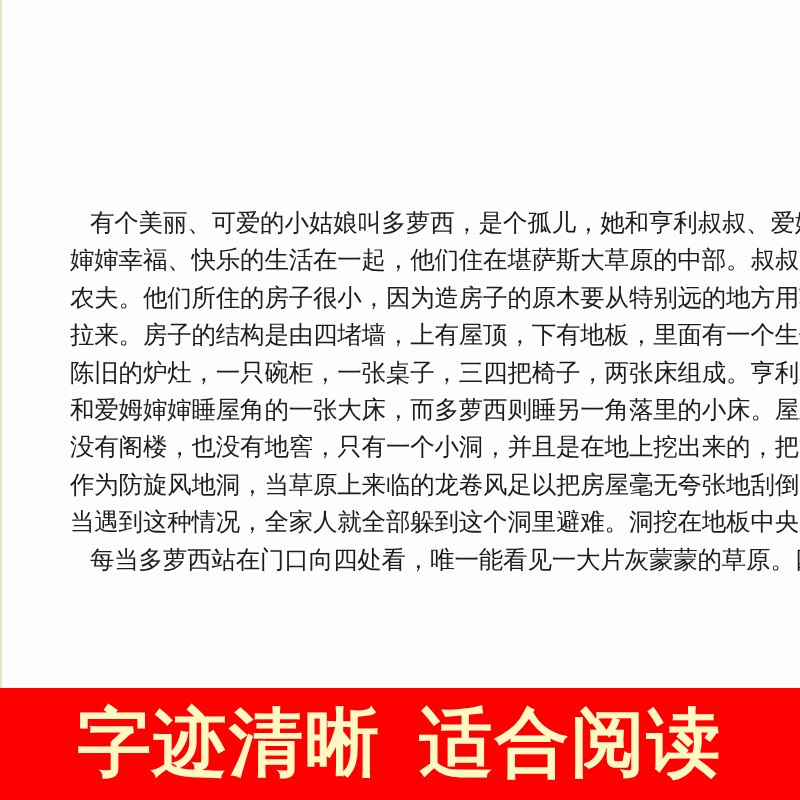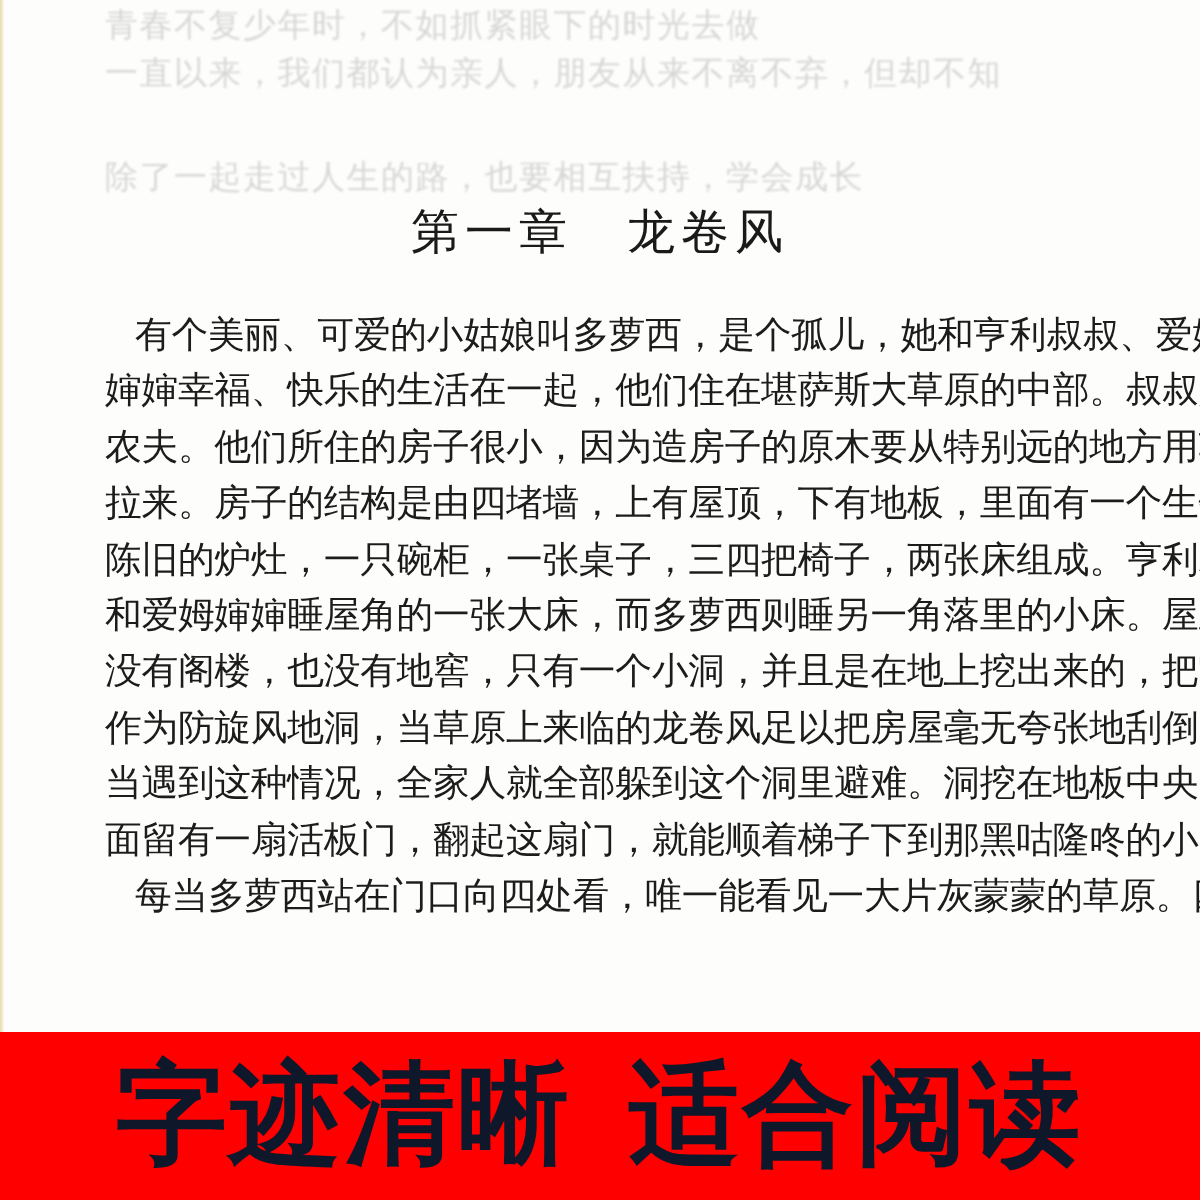--- a/index.html
+++ b/index.html
@@ -30,51 +30,46 @@
     height: 37.4px; line-height: 37.4px; font-size: 24.5px; color: #1c1c1c;
     white-space: nowrap; letter-spacing: -0.2px;
   }
   .indent { padding-left: 20px; }
   .banner {
     position: absolute; left: 0; top: 688px; width: 800px; height: 112px;
     background: #ff0000;
     display: flex; align-items: center; justify-content: center;
   }
   .banner-text {
-    color: #0f172a; font-family: "DejaVu Sans", "Liberation Sans", sans-serif;
+    color: #fef9c3; font-family: "DejaVu Sans", "Liberation Sans", sans-serif;
     font-weight: bold; font-size: 74px; letter-spacing: 2px; white-space: nowrap;
     word-spacing: 10px;
   }
   .left-edge {
     position: absolute; left: 0; top: 0; width: 3px; height: 688px;
     background: linear-gradient(to right, #e6d9a8, #fdfdfb);
   }
 </style>
 </head>
 <body>
 
 <div class="page">
   <div class="left-edge"></div>
 
-  <div class="bleed" style="top:2px;">青春不复少年时，不如抓紧眼下的时光去做</div>
-  <div class="bleed" style="top:34px;">一直以来，我们都认为亲人，朋友从来不离不弃，但却不知</div>
-  <div class="bleed" style="top:103px;">除了一起走过人生的路，也要相互扶持，学会成长</div>
 
-  <div class="chapter-title">第一章　龙卷风</div>
 
   <div class="body-text">
     <div class="line indent">有个美丽、可爱的小姑娘叫多萝西，是个孤儿，她和亨利叔叔、爱姆</div>
     <div class="line">婶婶幸福、快乐的生活在一起，他们住在堪萨斯大草原的中部。叔叔是个</div>
     <div class="line">农夫。他们所住的房子很小，因为造房子的原木要从特别远的地方用车子</div>
     <div class="line">拉来。房子的结构是由四堵墙，上有屋顶，下有地板，里面有一个生锈且</div>
     <div class="line">陈旧的炉灶，一只碗柜，一张桌子，三四把椅子，两张床组成。亨利叔叔</div>
     <div class="line">和爱姆婶婶睡屋角的一张大床，而多萝西则睡另一角落里的小床。屋里既</div>
     <div class="line">没有阁楼，也没有地窖，只有一个小洞，并且是在地上挖出来的，把它称</div>
     <div class="line">作为防旋风地洞，当草原上来临的龙卷风足以把房屋毫无夸张地刮倒，每</div>
     <div class="line">当遇到这种情况，全家人就全部躲到这个洞里避难。洞挖在地板中央，上</div>
-    <div class="line">面留有一扇活板门，翻起这扇门，就能顺着梯子下到那黑咕隆咚的小</div>
     <div class="line indent">每当多萝西站在门口向四处看，唯一能看见一大片灰蒙蒙的草原。四</div>
   </div>
 </div>
 
 <div class="banner">
   <span class="banner-text">字迹清晰 适合阅读</span>
 </div>
 
 </body></html>

